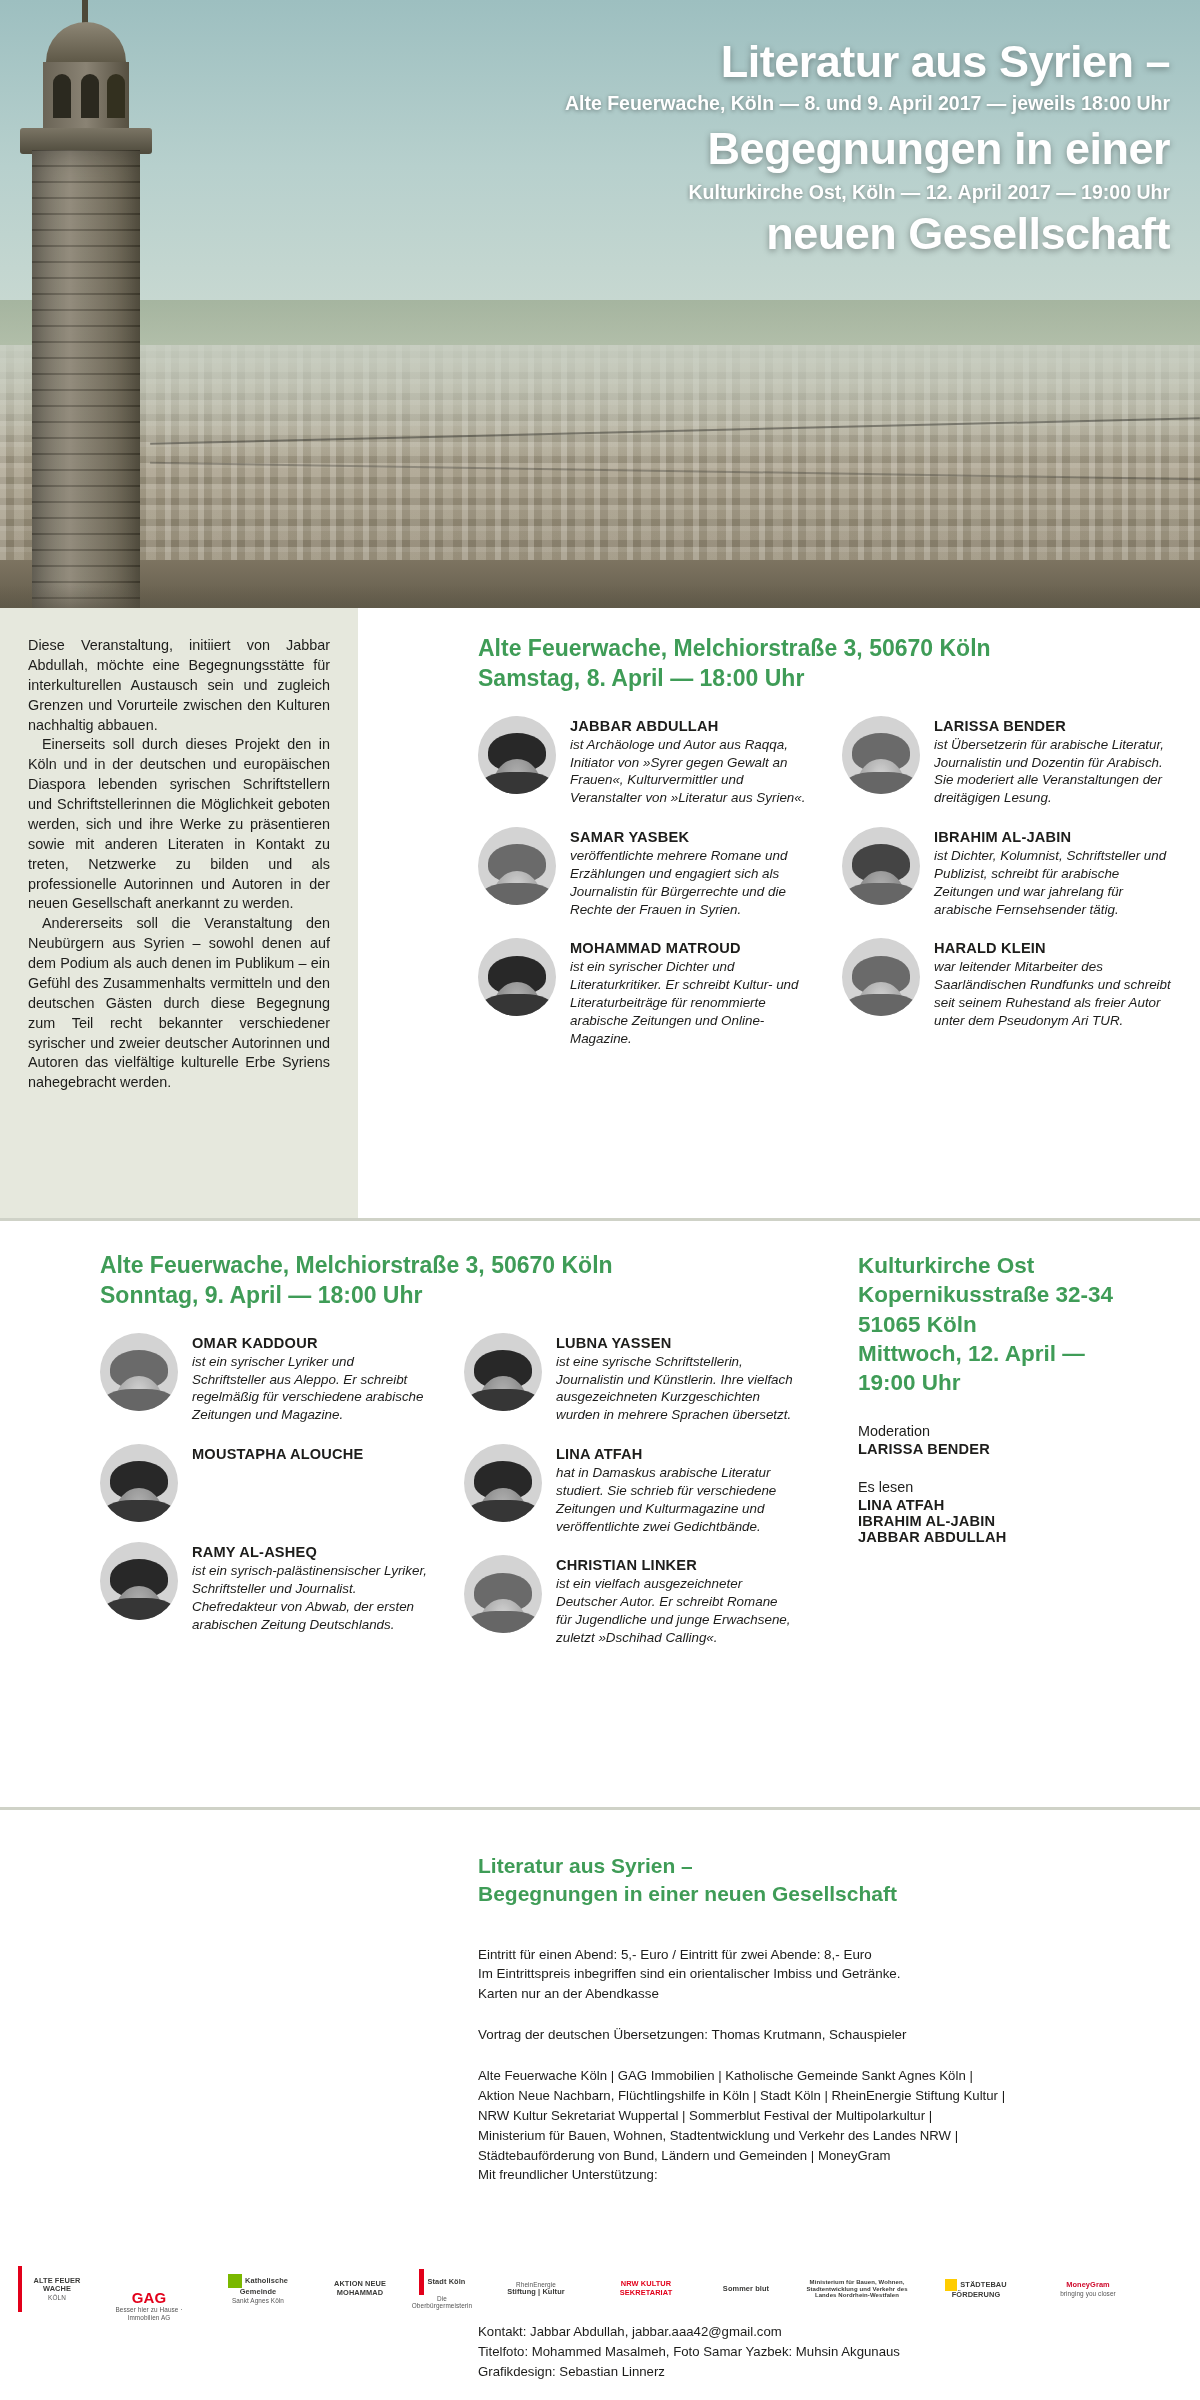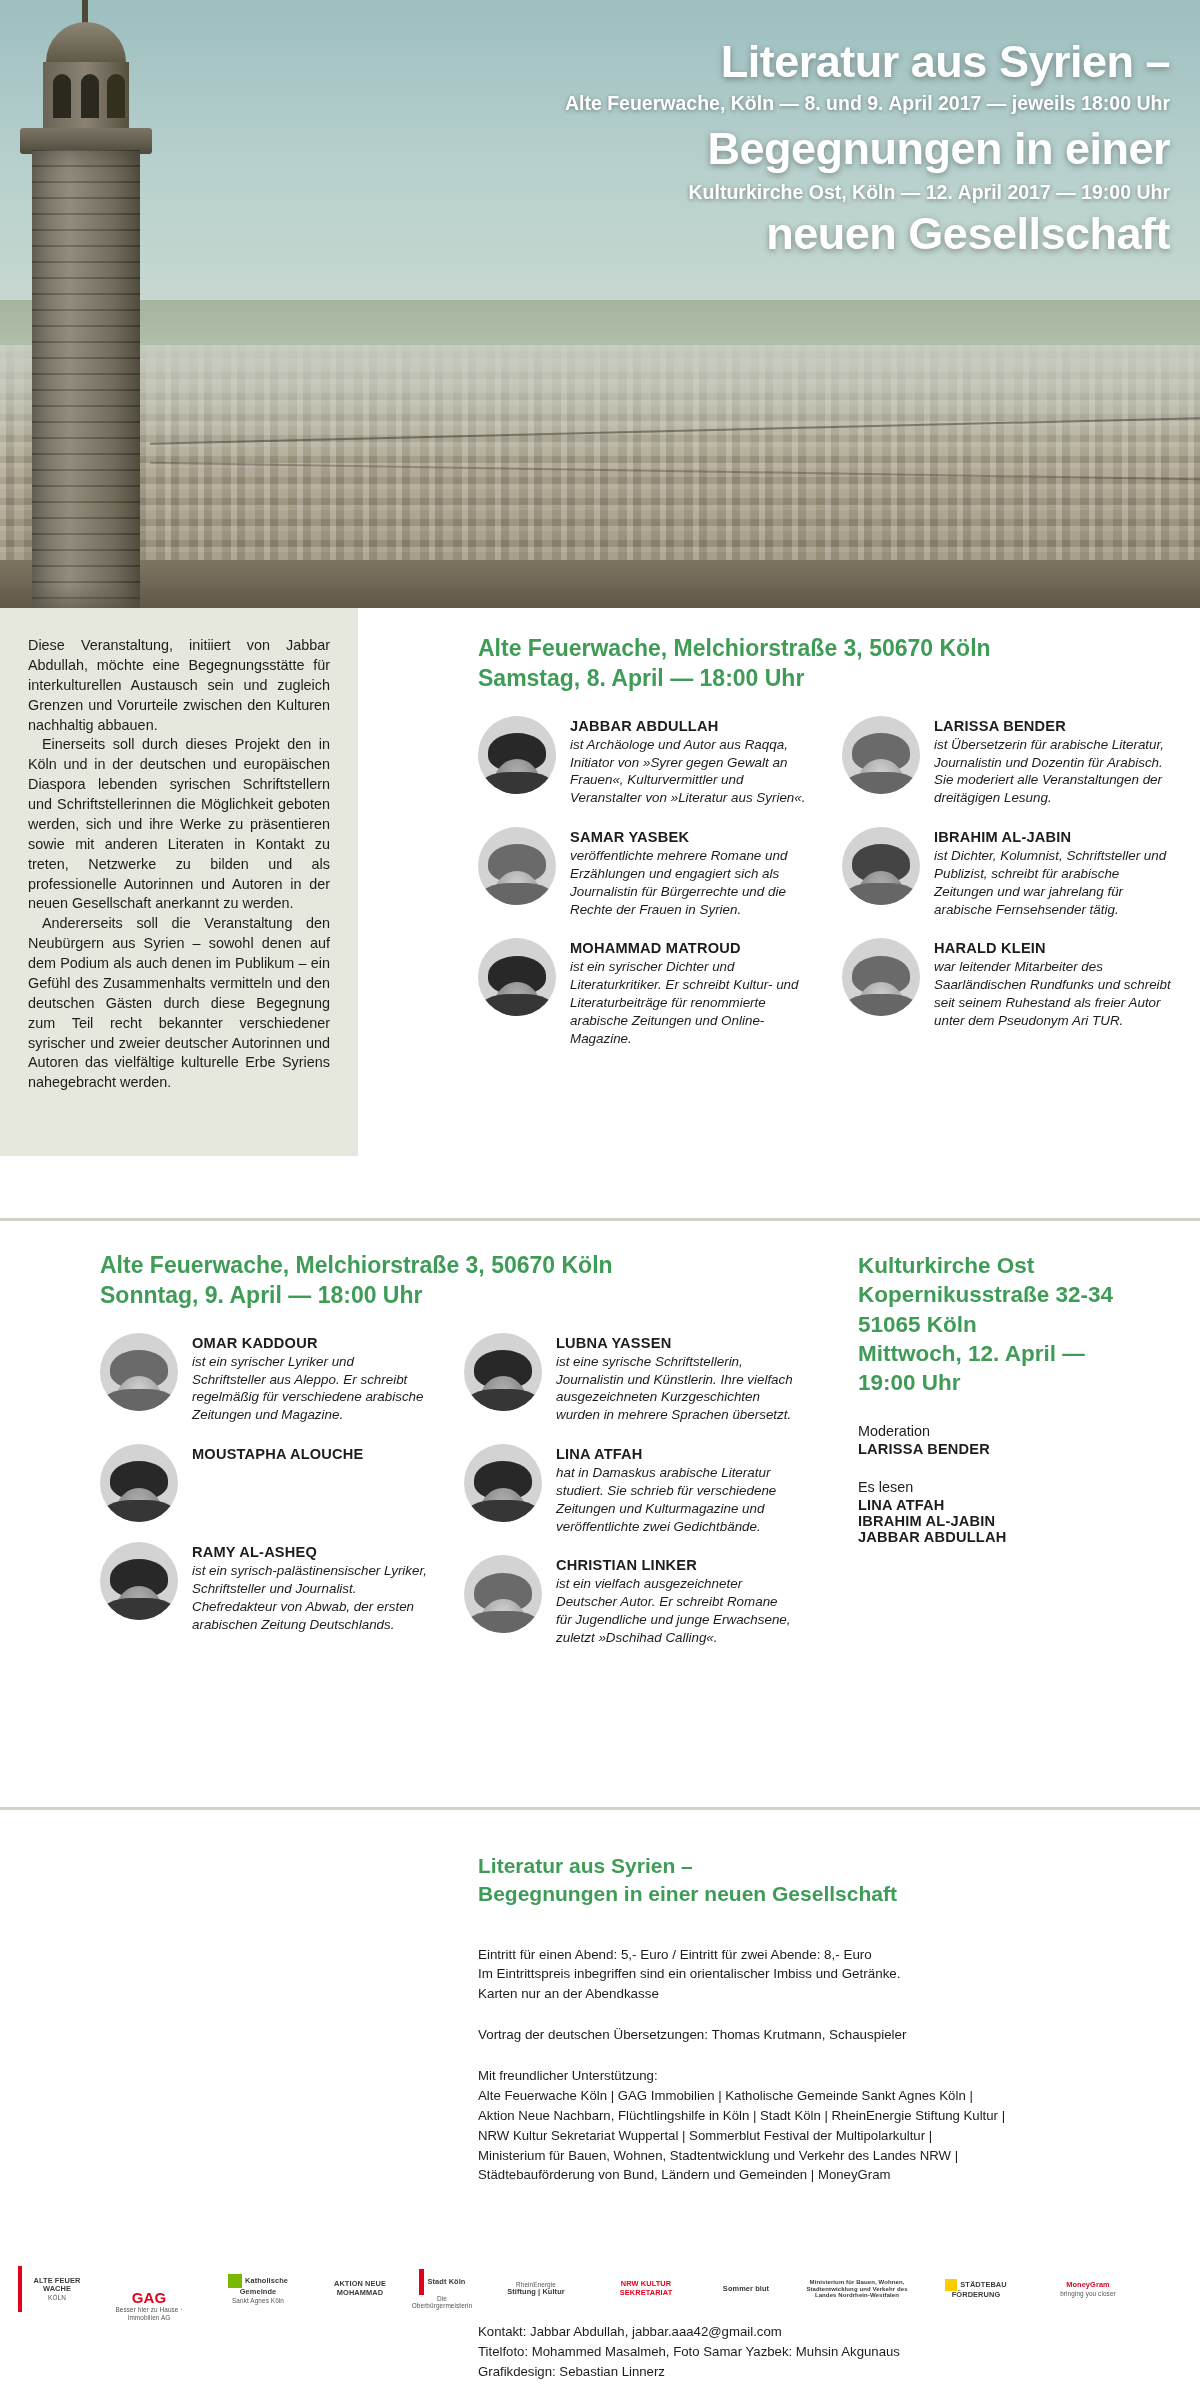--- a/index.html
+++ b/index.html
@@ -117,21 +117,21 @@
     text-shadow:0 1px 4px rgba(0,0,0,.4);
   }
   .hero-sub2 { margin:8px 0 6px 0; }
 
   
   .block1 {
     position:absolute; left:0; top:608px; width:1200px; height:610px;
     background:#ffffff;
   }
   .intro-col {
-    position:absolute; left:0; top:0; width:358px; height:548px;
+    position:absolute; left:0; top:0; width:358px; height:610px;
     background:#e6e8dd;
     padding:28px 28px 20px 28px;
   }
   .intro-col p {
     margin:0;
     font-size:14.4px;
     line-height:1.38;
     text-align:justify;
     color:#1d1d1b;
   }
@@ -475,26 +475,26 @@
   <div class="block3">
     <div class="foot-inner">
       <div class="foot-title">
         <div>Literatur aus Syrien –</div>
         <div>Begegnungen in einer neuen Gesellschaft</div>
       </div>
       <p class="foot-p" style="white-space:pre-line">Eintritt für einen Abend: 5,- Euro / Eintritt für zwei Abende: 8,- Euro
 Im Eintrittspreis inbegriffen sind ein orientalischer Imbiss und Getränke.
 Karten nur an der Abendkasse</p>
       <p class="foot-p">Vortrag der deutschen Übersetzungen: Thomas Krutmann, Schauspieler</p>
-      <p class="foot-small">Mit freundlicher Unterstützung:</p>
       <p class="foot-small" style="white-space:pre-line">Alte Feuerwache Köln | GAG Immobilien | Katholische Gemeinde Sankt Agnes Köln |
 Aktion Neue Nachbarn, Flüchtlingshilfe in Köln | Stadt Köln | RheinEnergie Stiftung Kultur |
 NRW Kultur Sekretariat Wuppertal | Sommerblut Festival der Multipolarkultur |
 Ministerium für Bauen, Wohnen, Stadtentwicklung und Verkehr des Landes NRW |
 Städtebauförderung von Bund, Ländern und Gemeinden | MoneyGram</p>
+      <p class="foot-small">Mit freundlicher Unterstützung:</p>
     </div>
 
     <div class="logos">
       <div class="logo l-afw">
         <span><span>ALTE FEUER WACHE</span>
         <span class="logo-sub">KÖLN</span></span>
       </div>
       <div class="logo l-gag">
         <span><span>GAG</span>
         <span class="logo-sub">Besser hier zu Hause · Immobilien AG</span></span>

